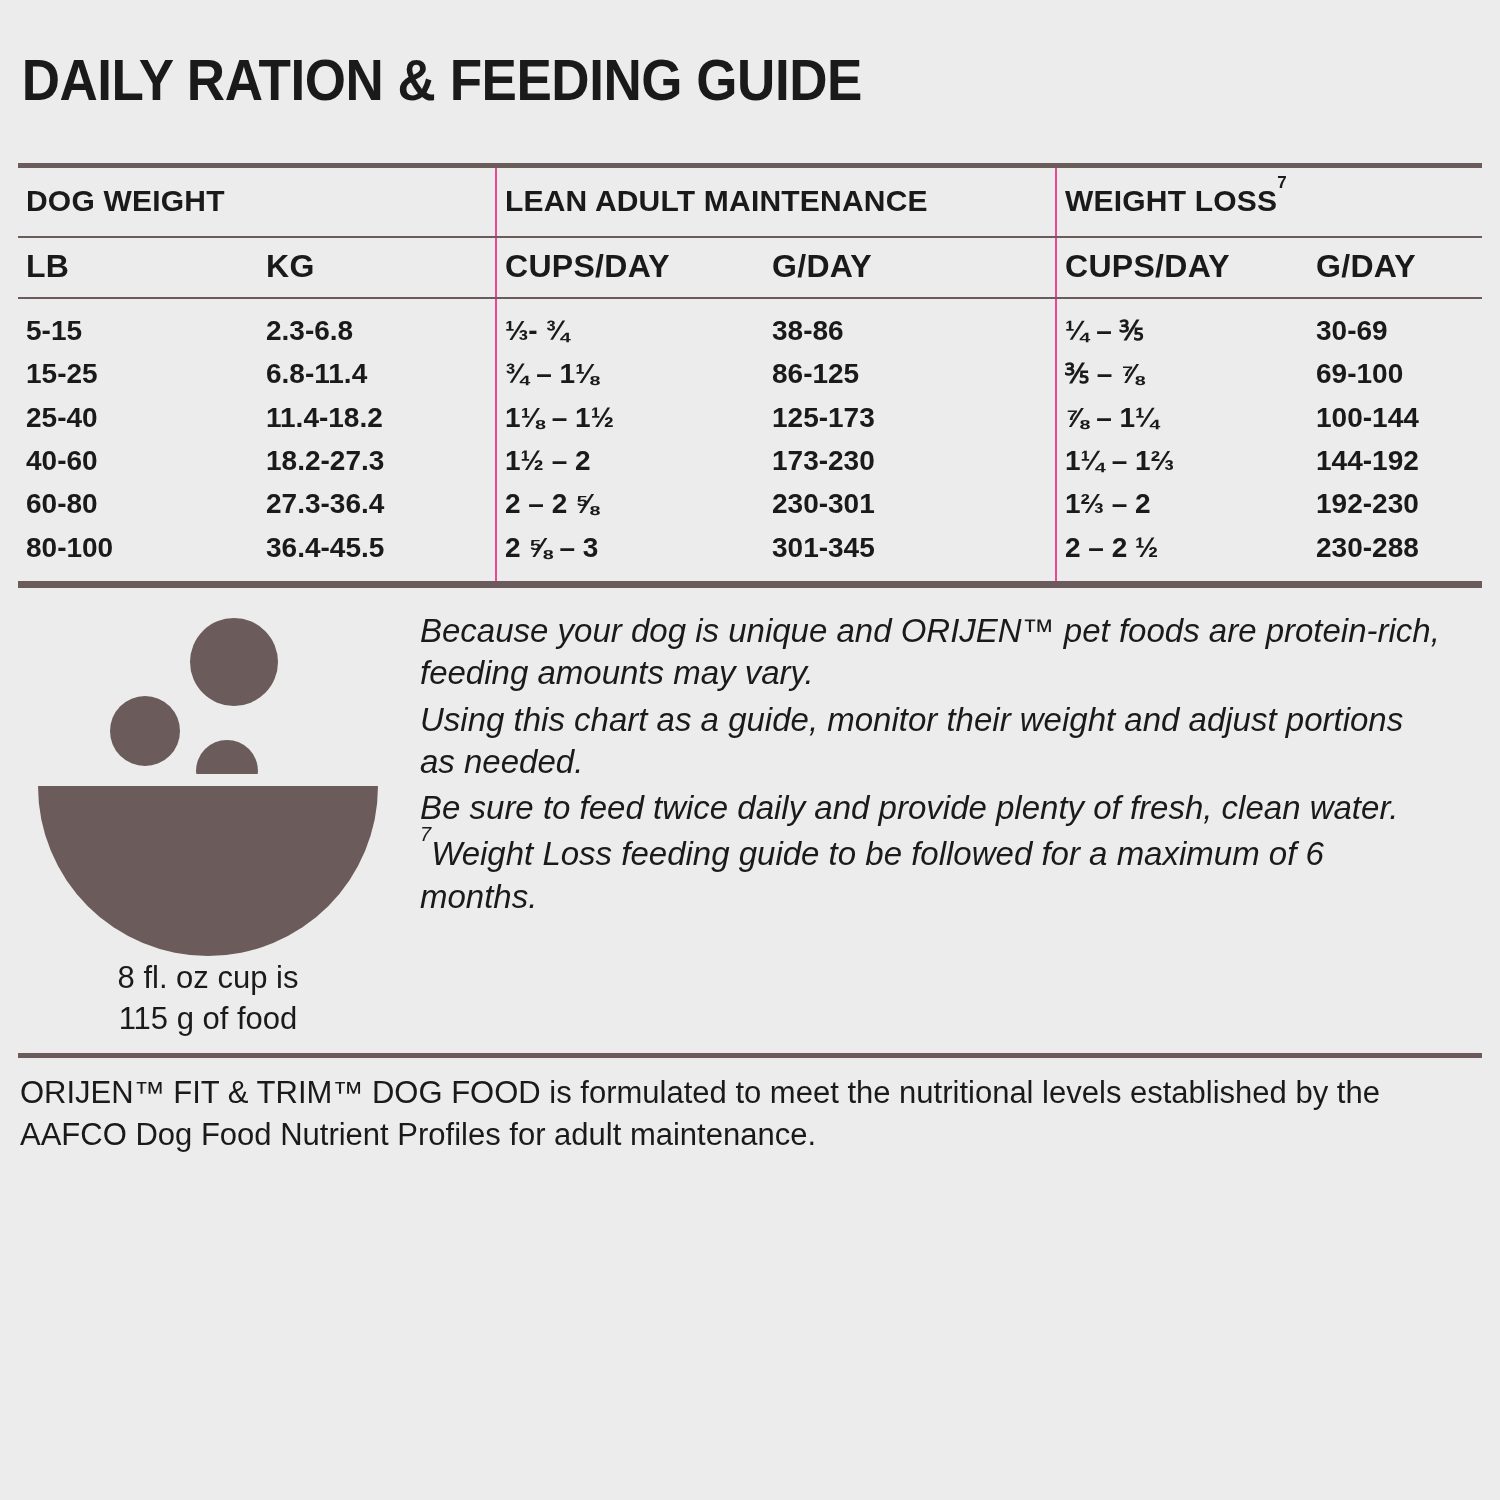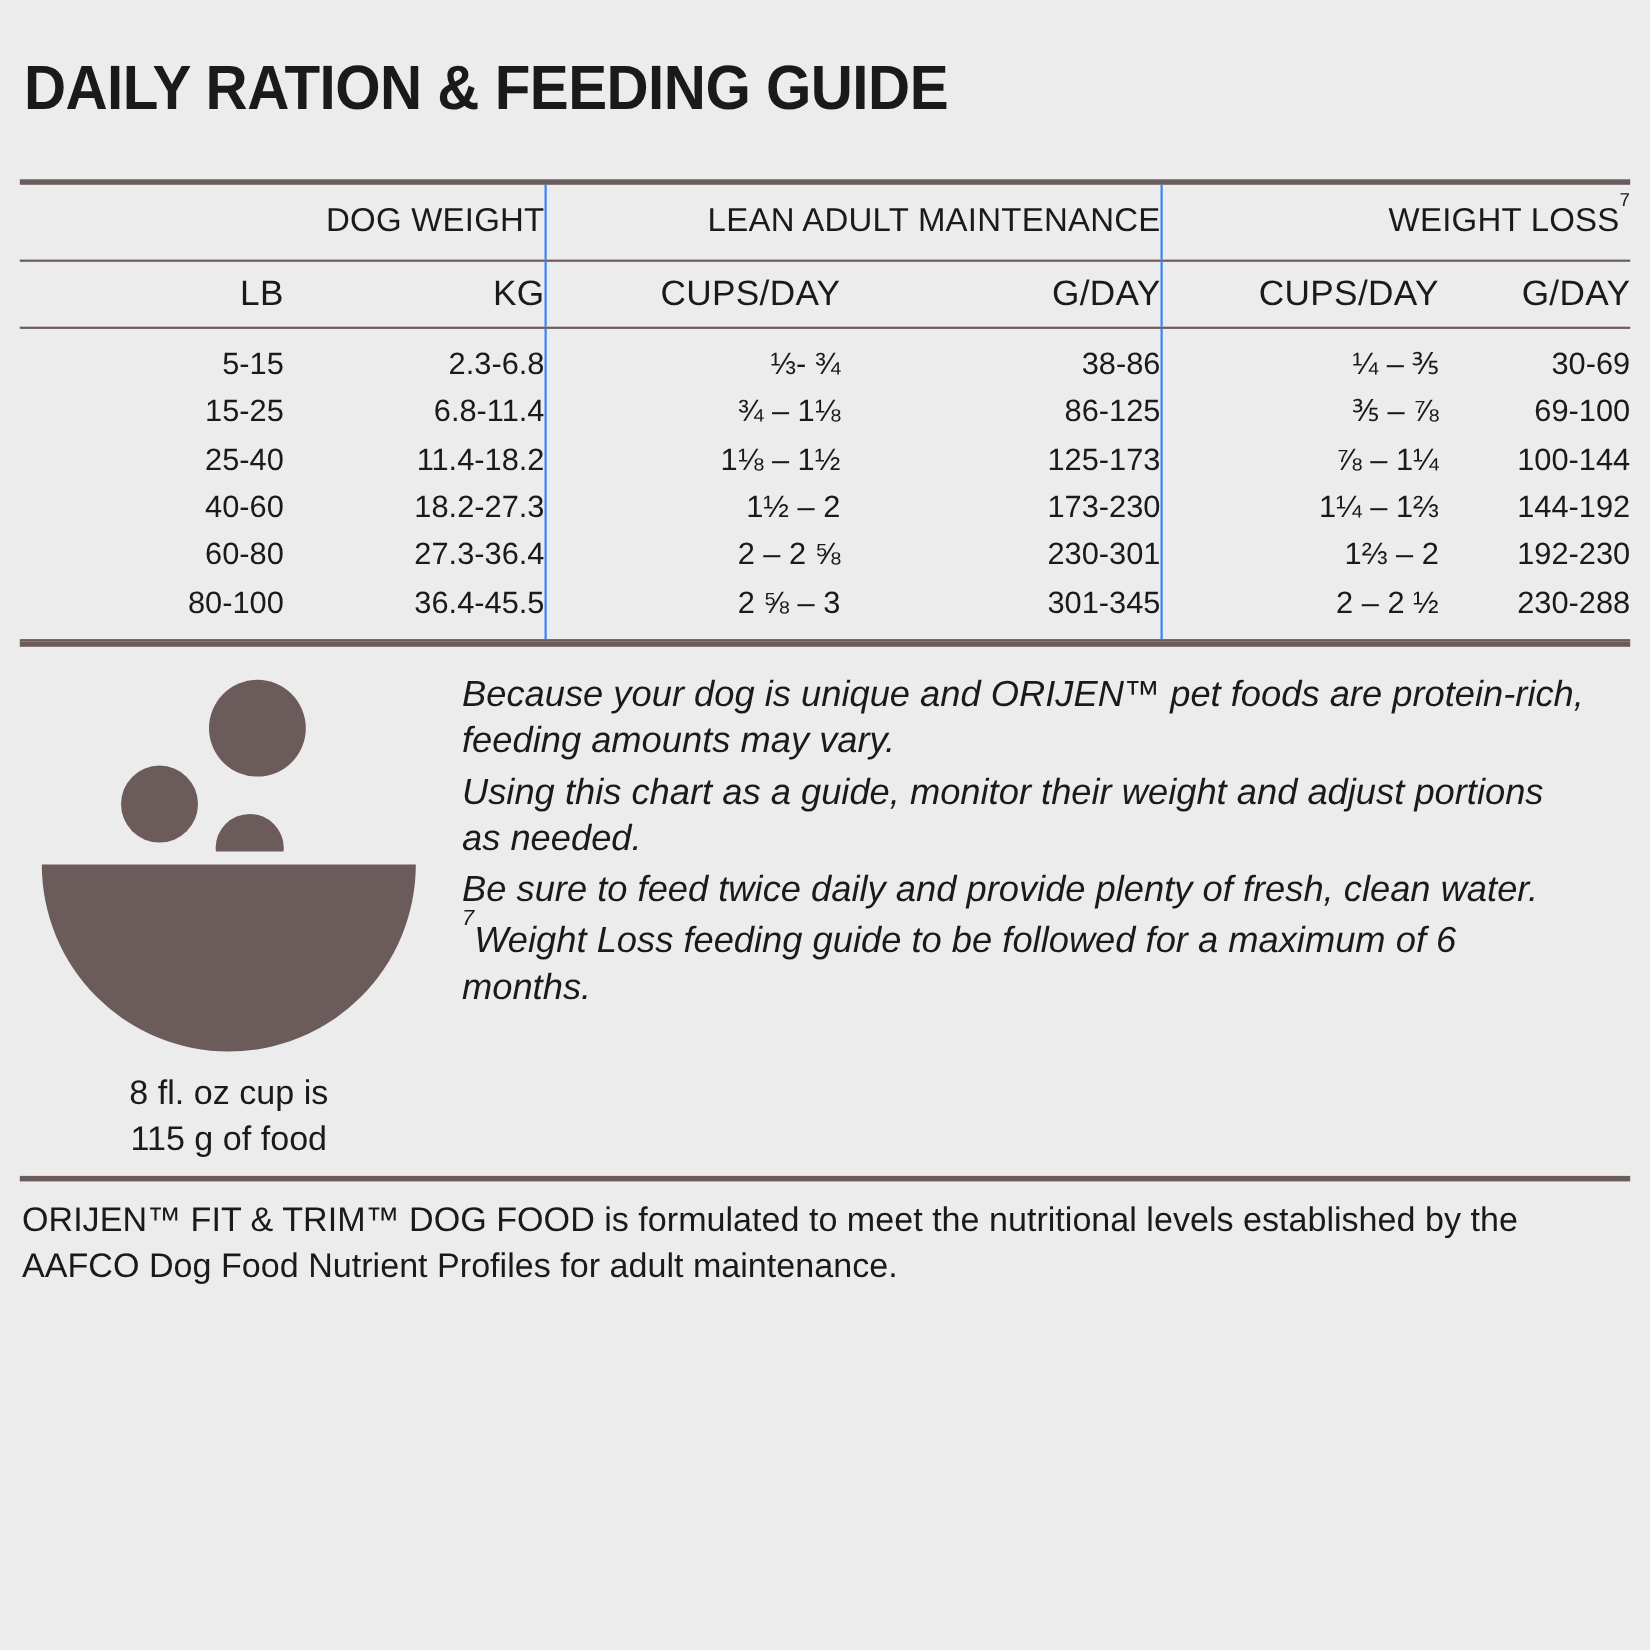--- a/index.html
+++ b/index.html
@@ -40,25 +40,25 @@
   .rule-thick { border-top: 5px solid #6b5b5b; }
   .rule-thin  { border-top: 2px solid #6b5b5b; }
 
   table.ration {
     width: 100%;
     border-collapse: collapse;
     table-layout: fixed;
   }
   table.ration td, table.ration th {
     vertical-align: top;
-    text-align: right;
-    font-weight: normal;
+    text-align: left;
+    font-weight: bold;
     padding: 0;
   }
-  .colsep { border-left: 2px solid #3b82f6; }
+  .colsep { border-left: 2px solid #ec4899; }
 
   .grp-head {
     font-size: 30px;
     line-height: 1.25;
     padding: 14px 0 16px 8px !important;
     letter-spacing: 0.2px;
   }
   .grp-head sup { font-size: 17px; top: -12px; position: relative; }
 
   .sub-head {
@@ -122,21 +122,21 @@
     left: 152px;
     top: 156px;
     width: 74px;
     height: 40px;
     background: #ececec;
     border-radius: 0 0 40px 40px / 0 0 34px 34px;
   }
   .bowl-caption {
     font-size: 31px;
     line-height: 1.3;
-    margin-top: 36px;
+    margin-top: 20px;
   }
 
   .text-col {
     flex: 1 1 auto;
     padding-left: 22px;
     padding-right: 40px;
   }
   .every-dog {
     font-size: 36px;
     font-weight: bold;

